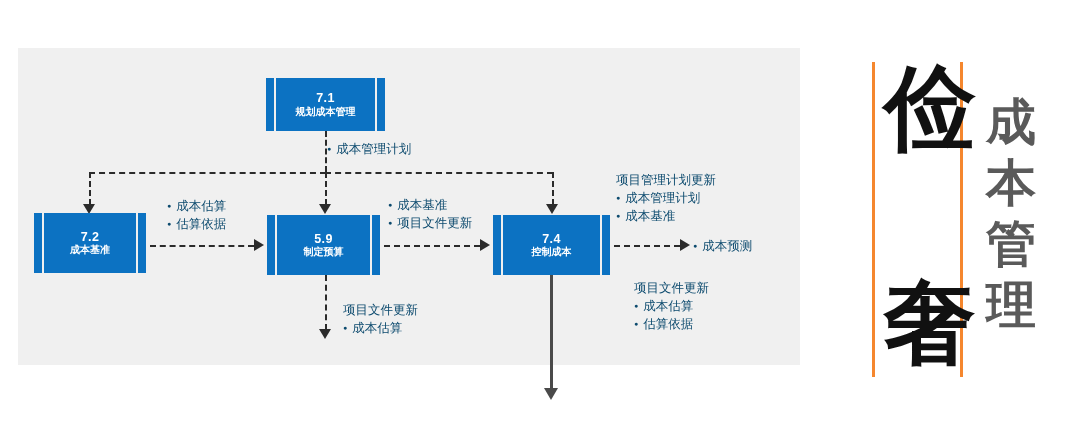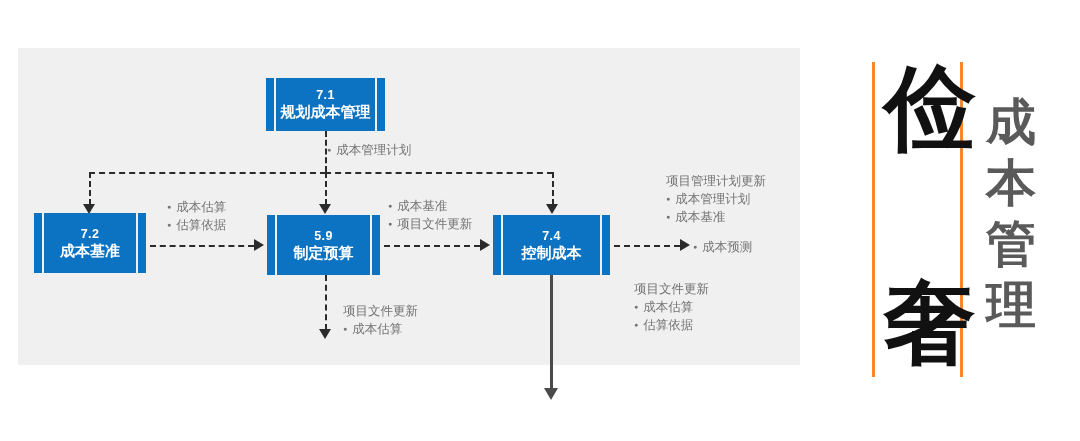--- a/index.html
+++ b/index.html
@@ -10,21 +10,21 @@
 
   
   .panel{position:absolute;left:18px;top:48px;width:782px;height:317px;
          background:#f0f0f0;}
 
   
   .pbox{position:absolute;display:flex;flex-direction:column;
         align-items:center;justify-content:center;
         background:#0c72c2;color:#ffffff;line-height:1.18;}
   .pbox .num{font-size:12.5px;font-weight:bold;letter-spacing:.3px;}
-  .pbox .nm{font-size:15px;font-weight:bold;}
+  .pbox .nm{font-size:10px;font-weight:bold;}
   
   .pbox .barL,.pbox .barR{position:absolute;top:0;bottom:0;width:2px;
         background:#f0f0f0;}
   .pbox .barL{left:8px;} .pbox .barR{right:8px;}
 
   #box71{left:266px;top:78px;width:119px;height:53px;align-items:center;}
   #box72{left:34px; top:213px;width:112px;height:60px;}
   #box73{left:267px;top:215px;width:113px;height:60px;}
   #box74{left:493px;top:215px;width:117px;height:60px;text-align:center;}
 
@@ -38,22 +38,22 @@
   
   .ar{position:absolute;width:0;height:0;}
   .ar-down{border-left:6px solid transparent;border-right:6px solid transparent;
            border-top:10px solid #2b2b2b;}
   .ar-right{border-top:6px solid transparent;border-bottom:6px solid transparent;
             border-left:10px solid #2b2b2b;}
   .ar-down-solid{border-left:7px solid transparent;border-right:7px solid transparent;
            border-top:12px solid #4a4a4a;}
 
   
-  .lbl{position:absolute;color:#737373;font-size:12.5px;line-height:1.45;
-       white-space:nowrap;font-family:Liberation Serif, serif;}
+  .lbl{position:absolute;color:#0c4a6e;font-size:12.5px;line-height:1.45;
+       white-space:nowrap;font-family:Liberation Mono, monospace;}
   .lbl .hd{display:block;font-size:12.5px;}
   .lbl .bt{display:block;}
   .lbl .bt::before{content:"\25CF";font-size:7px;vertical-align:2.5px;
        margin-right:5px;}
 
   
   .vrule{position:absolute;width:2.5px;background:#f5872e;}
   #vr1{left:872px;top:62px;height:315px;}
   #vr2{left:960px;top:62px;height:315px;}
 
@@ -144,21 +144,21 @@
   <div class="lbl" style="left:388px;top:197px;">
     <span class="bt">成本基准</span>
     <span class="bt">项目文件更新</span>
   </div>
 
   <div class="lbl" style="left:343px;top:302px;">
     <span class="hd">项目文件更新</span>
     <span class="bt">成本估算</span>
   </div>
 
-  <div class="lbl" style="left:666px;top:172px;">
+  <div class="lbl" style="left:616px;top:172px;">
     <span class="hd">项目管理计划更新</span>
     <span class="bt">成本管理计划</span>
     <span class="bt">成本基准</span>
   </div>
 
   <div class="lbl" style="left:693px;top:238px;">
     <span class="bt">成本预测</span>
   </div>
 
   <div class="lbl" style="left:634px;top:280px;">

